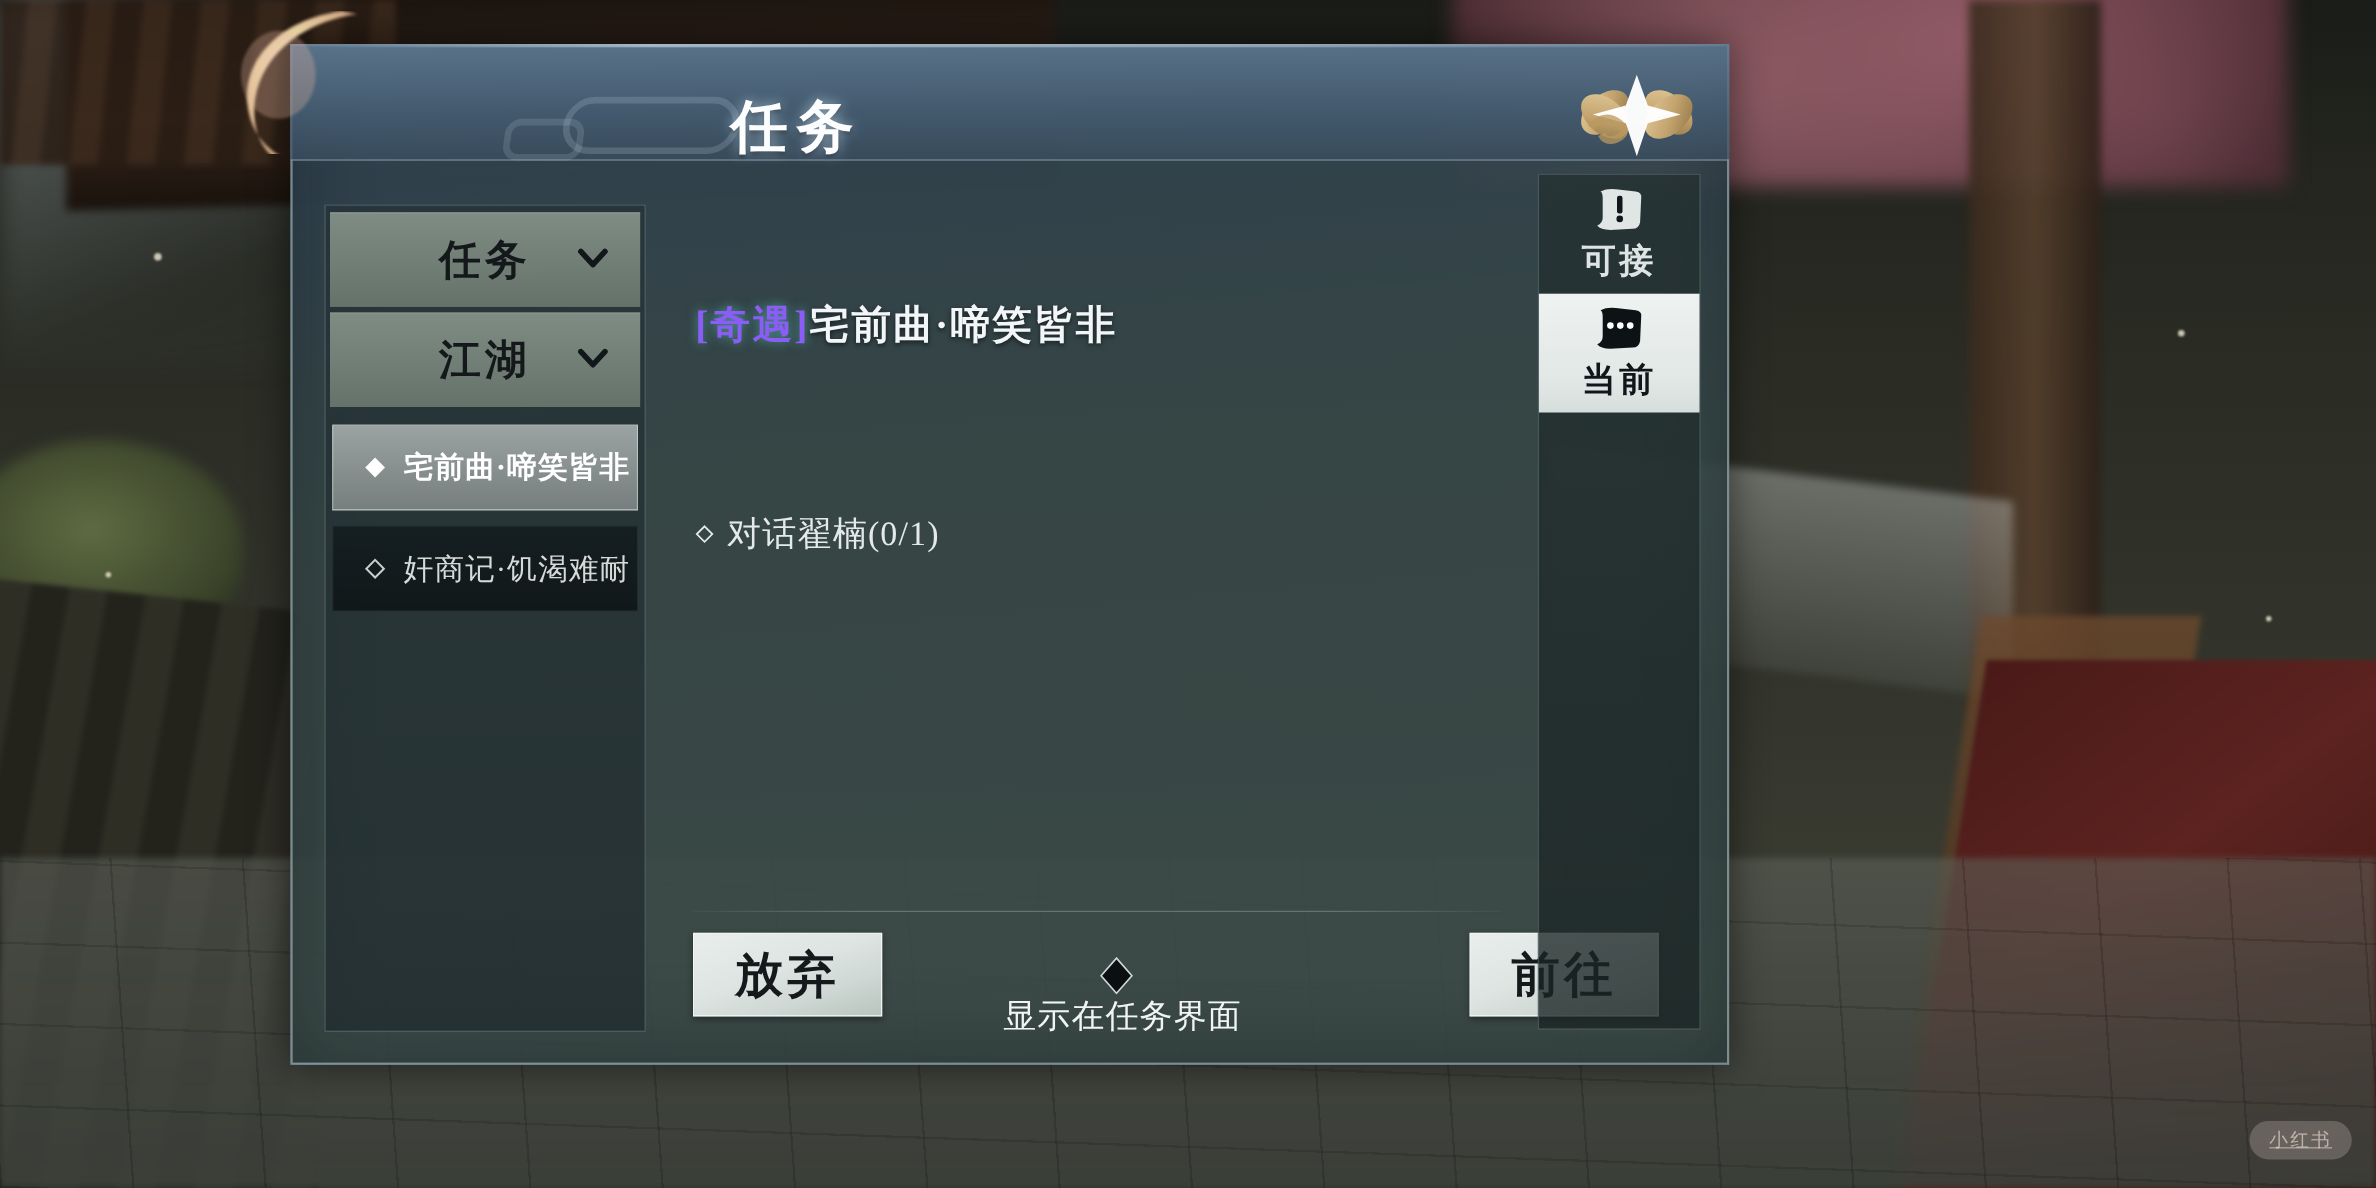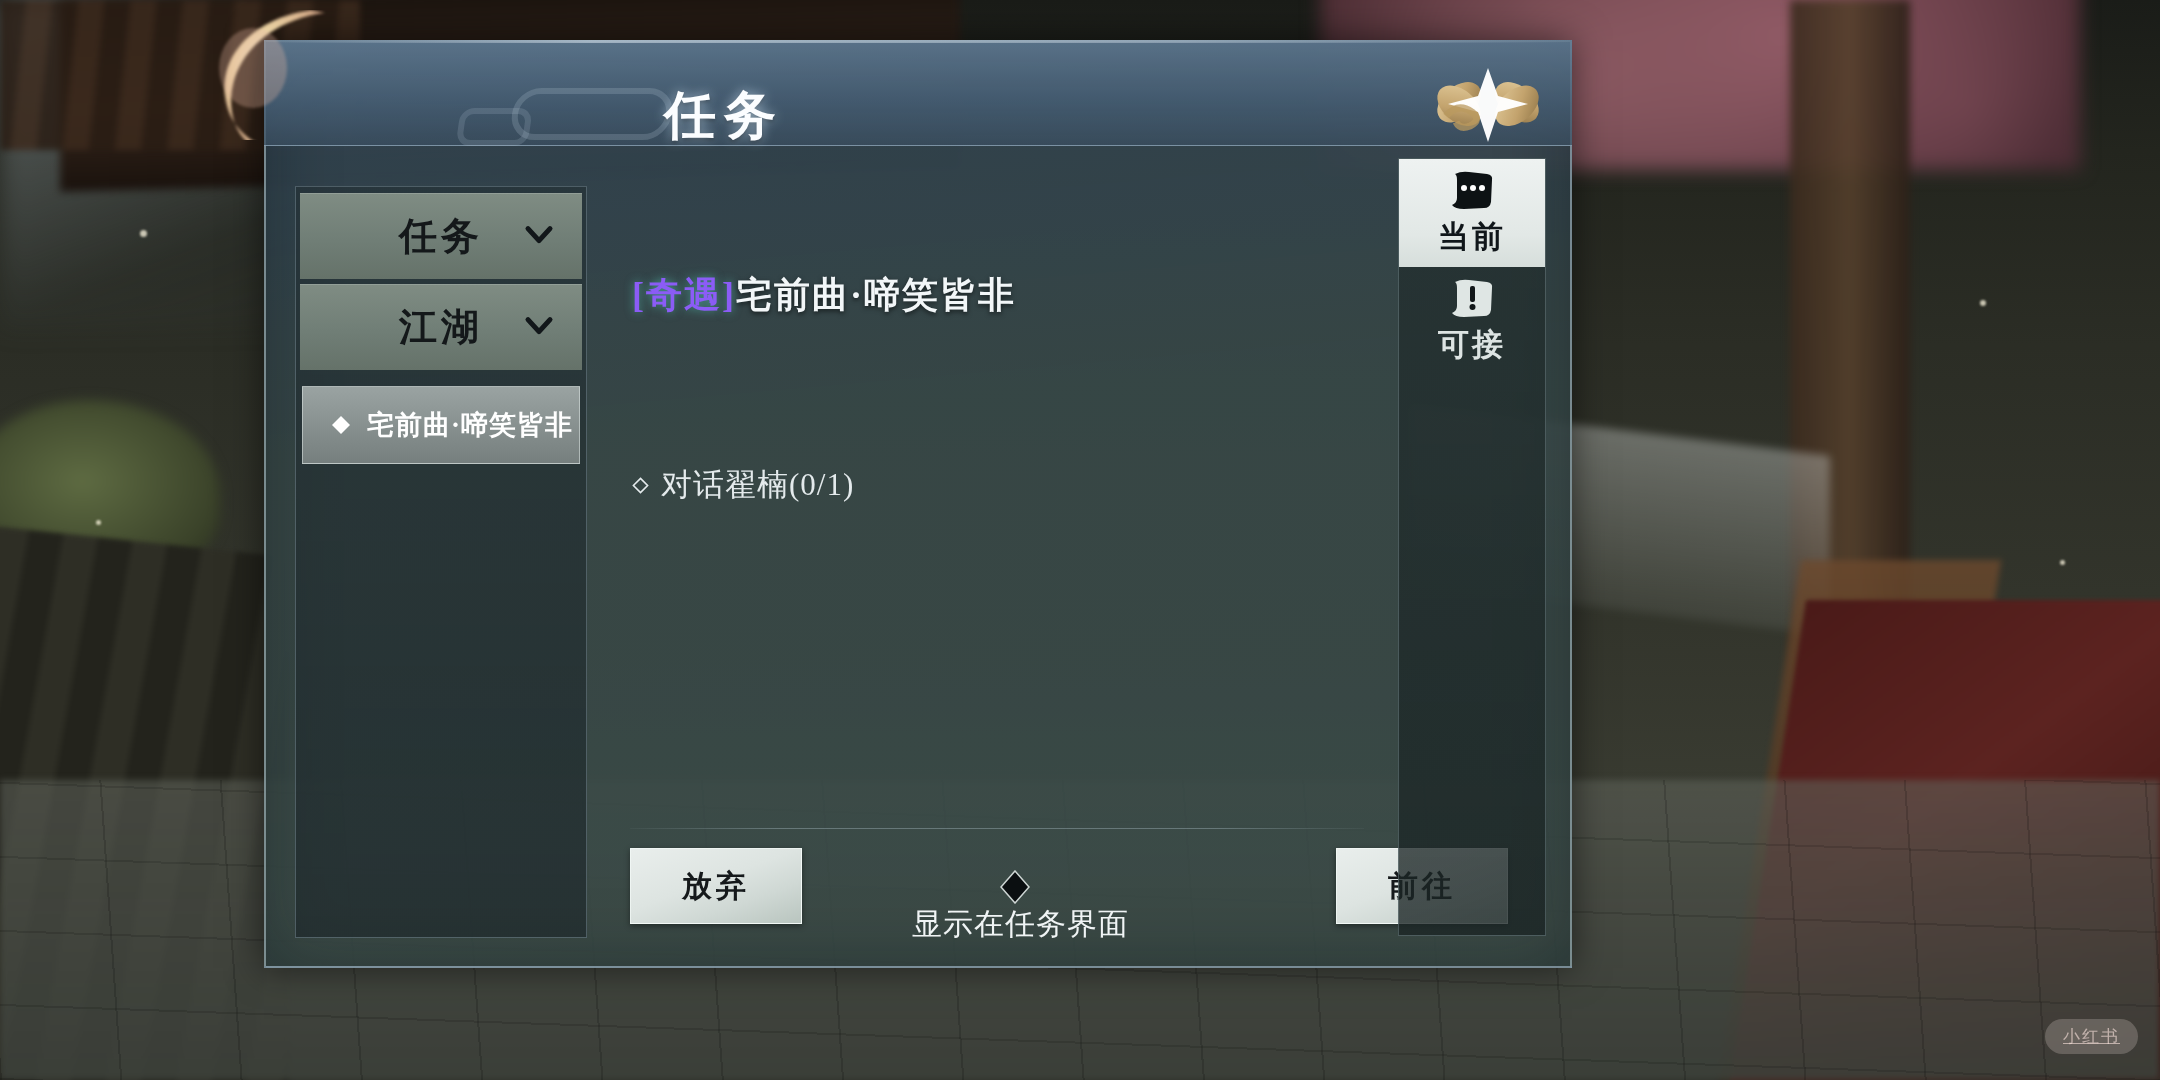--- a/index.html
+++ b/index.html
@@ -235,21 +235,21 @@
   .foot-btn {
     position:absolute; top:702px; width:172px; height:76px;
     background:linear-gradient(160deg,#e9eeec 0%,#dde4e1 45%,#cfd8d4 70%,#b9c5bf 100%);
     border:1px solid rgba(245,250,248,.85);
     display:flex; align-items:center; justify-content:center;
     cursor:pointer;
     box-shadow:0 2px 6px rgba(0,0,0,.4);
   }
   .foot-btn span {
     font-family:Liberation Mono, monospace;
-    font-size:30px; font-weight:700; color:#15191b; letter-spacing:4px;text-align:center;
+    font-size:44px; font-weight:700; color:#15191b; letter-spacing:4px;text-align:center;
   }
   #abandon-button { left:28px; }
   #goto-button { left:734px; }
   #show-toggle {
     position:absolute; left:310px; top:724px;
     display:flex; align-items:center; cursor:pointer;flex-direction:column;
   }
   #show-toggle .chk { width:34px; height:34px; margin-right:12px; flex:0 0 auto; }
   #show-toggle .tg-label {
     font-family:"Liberation Serif","DejaVu Serif",serif;
@@ -375,20 +375,26 @@
 
       <div id="quest-list">
 
         <div class="quest-item selected">
           <svg class="q-diamond" viewBox="0 0 20 20">
             <path d="M10 1 L19 10 L10 19 L1 10 Z" fill="#ffffff"></path>
           </svg>
           <span class="q-label">宅前曲·啼笑皆非</span>
         </div>
 
+        <div class="quest-item">
+          <svg class="q-diamond" viewBox="0 0 20 20">
+            <path d="M10 2 L18 10 L10 18 L2 10 Z" fill="none" stroke="#c8d0ce" stroke-width="1.8"></path>
+          </svg>
+          <span class="q-label">奸商记·饥渴难耐</span>
+        </div>
 
 
       </div>
     </div>
 
     <div id="detail">
 
       <div id="quest-title">
         <span class="tag">[奇遇]</span><span>宅前曲·啼笑皆非</span>
       </div>
@@ -413,38 +419,38 @@
         </svg>
         <span class="tg-label">显示在任务界面</span>
       </div>
 
       <div class="foot-btn" id="goto-button">
         <span>前往</span>
       </div>
     </div>
 
     <div id="tab-rail">
+
+      <div class="tab">
+        <svg class="tab-icon" viewBox="0 0 46 42">
+          <path d="M6 6 q6 -3 14 -2 l18 2 q6 1 5 6 l-1 22 q-1 6 -7 6 l-20 1 q-9 0 -12 -4 q5 -2 5 -7 l0 -18 q0 -5 -2 -6 Z" fill="#dfe6e4"></path>
+          <rect x="21" y="10" width="5" height="16" rx="2" fill="#121719"></rect>
+          <circle cx="23.5" cy="31" r="3" fill="#121719"></circle>
+        </svg>
+        <span class="tab-label">可接</span>
+      </div>
 
       <div class="tab active">
         <svg class="tab-icon" viewBox="0 0 46 42">
           <path d="M6 6 q6 -3 14 -2 l18 2 q6 1 5 6 l-1 22 q-1 6 -7 6 l-20 1 q-9 0 -12 -4 q5 -2 5 -7 l0 -18 q0 -5 -2 -6 Z" fill="#0d1214"></path>
           <circle cx="15" cy="20" r="3" fill="#fff"></circle>
           <circle cx="24" cy="20" r="3" fill="#fff"></circle>
           <circle cx="33" cy="20" r="3" fill="#fff"></circle>
         </svg>
         <span class="tab-label">当前</span>
       </div>
 
-      <div class="tab">
-        <svg class="tab-icon" viewBox="0 0 46 42">
-          <path d="M6 6 q6 -3 14 -2 l18 2 q6 1 5 6 l-1 22 q-1 6 -7 6 l-20 1 q-9 0 -12 -4 q5 -2 5 -7 l0 -18 q0 -5 -2 -6 Z" fill="#dfe6e4"></path>
-          <rect x="21" y="10" width="5" height="16" rx="2" fill="#121719"></rect>
-          <circle cx="23.5" cy="31" r="3" fill="#121719"></circle>
-        </svg>
-        <span class="tab-label">可接</span>
-      </div>
-
     </div>
 
   </div>
 </div>
 
 <div id="watermark">小红书</div>
 
 </body></html>

